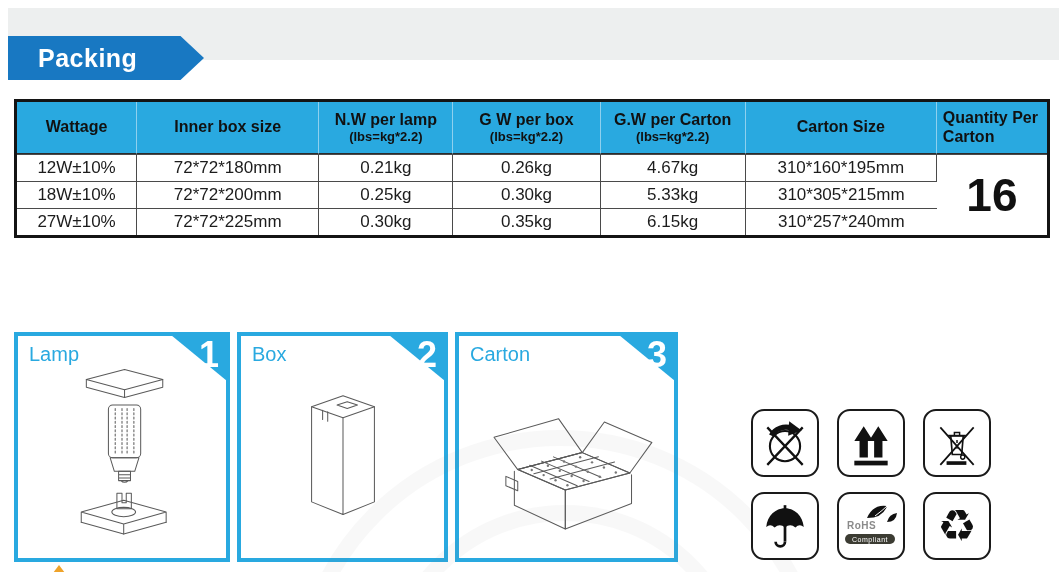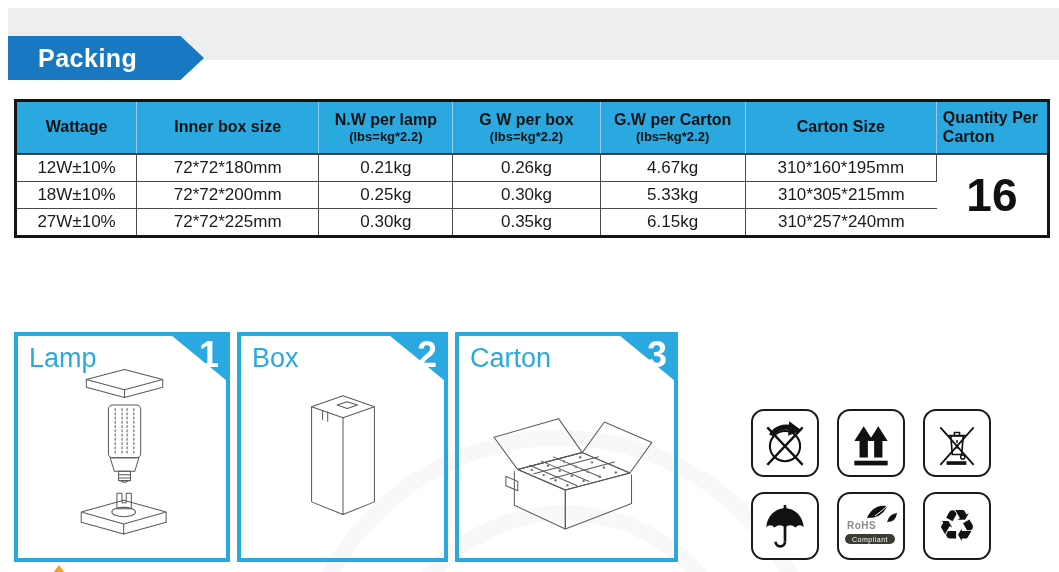--- a/index.html
+++ b/index.html
@@ -24,21 +24,21 @@
   table.pack th .h2 { font-size:13px; font-weight:bold; color:#111; line-height:1.2; }
   table.pack th.qtyhead { text-align:left; padding-left:6px; }
   table.pack th.qtyhead .h2 { font-size:16px; }
   table.pack td { height:27px; text-align:center; vertical-align:middle; font-size:17px; color:#1c1c1c;
                   border-right:1px solid #4a4a4a; border-top:1px solid #4a4a4a; background:#fff; }
   table.pack td:last-child { border-right:none; }
   table.pack td.qty { font-size:46px; font-weight:bold; color:#111; }
 
   
   .panel { position:absolute; top:332px; height:230px; border:4px solid #29a9e0; background:#fff; }
-  .panel .plabel { position:absolute; left:11px; top:7px; color:#29a9e0; font-size:27px; z-index:6;text-align:right; }
+  .panel .plabel { position:absolute; left:11px; top:7px; color:#29a9e0; font-size:20px; z-index:6;text-align:right; }
   .panel .corner { position:absolute; right:-1px; top:-1px; width:56px; height:46px; background:#29a9e0;
                    clip-path:polygon(0 0,100% 0,100% 100%); z-index:5; }
   .panel .cnum { position:absolute; right:7px; top:-2px; color:#fff; font-size:36px; font-weight:bold; z-index:6; }
   .panel svg.illus { position:absolute; left:50%; top:54%; transform:translate(-50%,-50%); z-index:4; }
   .p1 { left:14px; width:216px; }
   .p2 { left:237px; width:211px; }
   .p3 { left:455px; width:223px; }
 
   
   .pq { position:absolute; left:748px; top:334px; }

